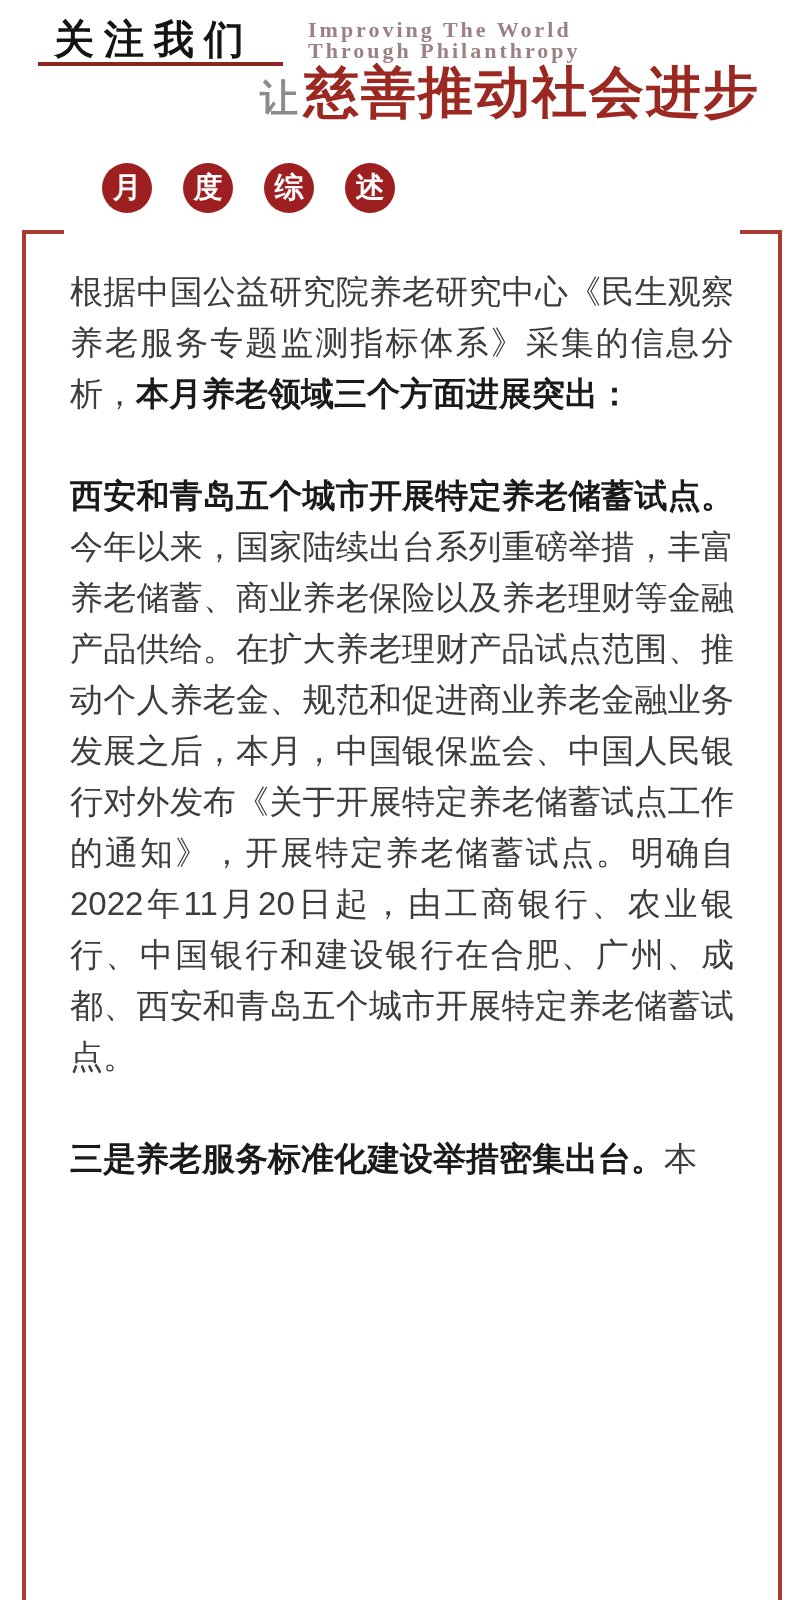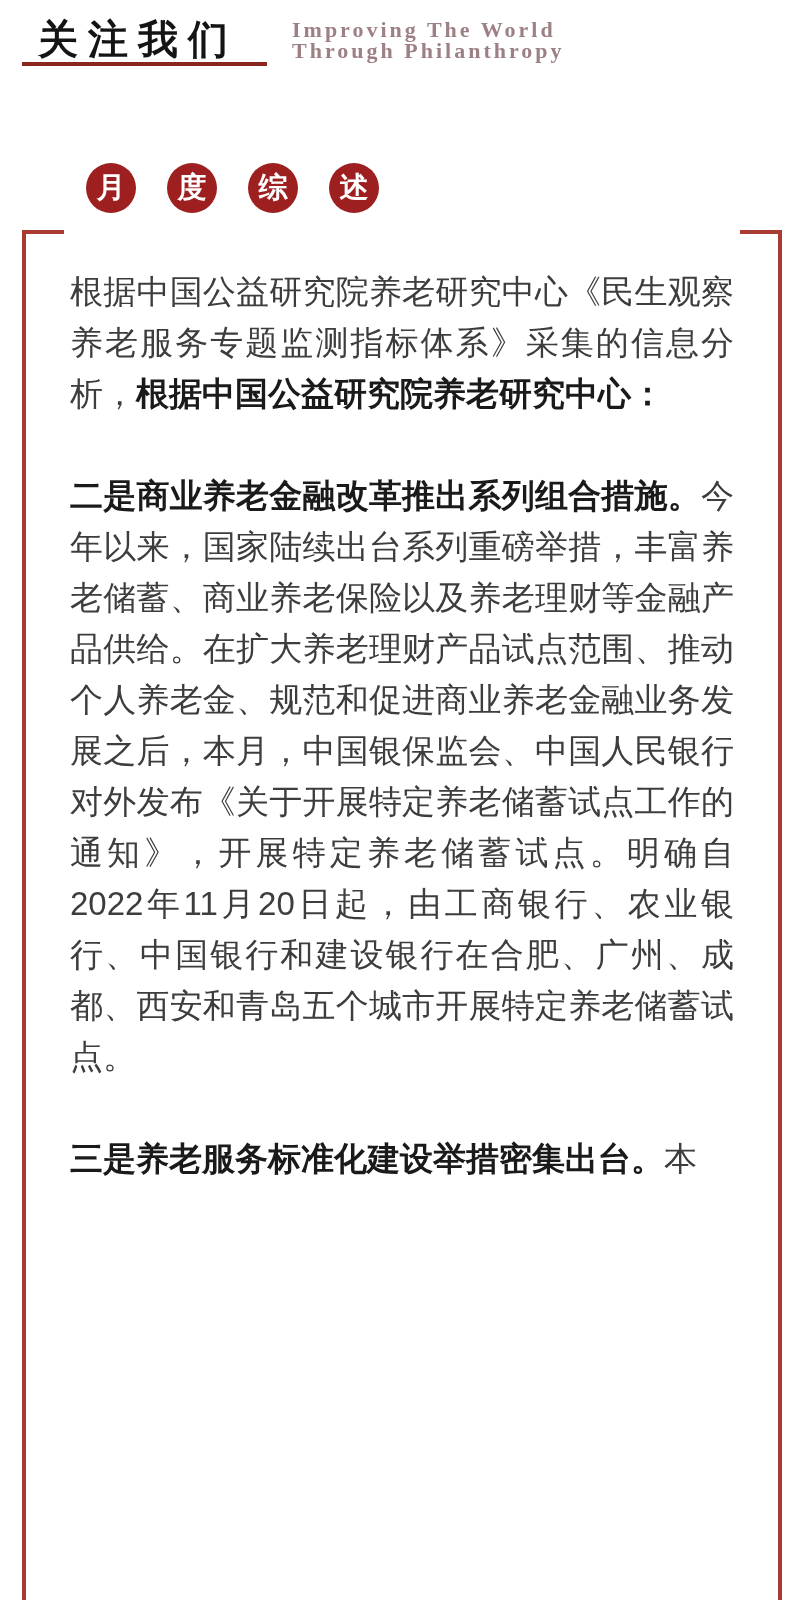--- a/index.html
+++ b/index.html
@@ -3,21 +3,21 @@
 <meta charset="utf-8">
 <style>
   * { margin: 0; padding: 0; box-sizing: border-box; }
   html, body { width: 800px; background: #ffffff; }
   body {
     height: 1600px;
     overflow: hidden;
     font-family: "Liberation Sans", sans-serif;
     position: relative;
   }
-  .page { width: 716px; height: 1600px; position: relative; background: #ffffff; }
+  .page { width: 716px; height: 1600px; position: relative; background: #ffffff; padding-left: 16px; }
 
   
   .header { position: relative; height: 230px; }
   .follow-label {
     position: absolute; left: 38px; top: 12px;
     font-family: "Liberation Serif", serif;
     font-weight: 700; font-size: 40px; letter-spacing: 10px;
     color: #141414; white-space: nowrap;
   }
   .follow-underline {
@@ -81,41 +81,42 @@
 
 <div class="page">
 
   <header class="header">
     <div class="follow-label">关注我们</div>
     <div class="follow-underline"></div>
     <div class="english-tagline">
       <div>Improving The World</div>
       <div>Through Philanthropy</div>
     </div>
+    <div class="slogan"><span class="slogan-prefix">让</span><span class="slogan-main">慈善推动社会进步</span></div>
     <div class="badges">
       <span class="badge">
           <span>月</span>
         </span>
       <span class="badge">
           <span>度</span>
         </span>
       <span class="badge">
           <span>综</span>
         </span>
       <span class="badge">
           <span>述</span>
         </span>
     </div>
   </header>
 
   <section class="content-box">
     <div class="corner corner-tl"></div>
     <div class="corner corner-tr"></div>
 
-    <p><span class="seg-normal">根据中国公益研究院养老研究中心《民生观察养老服务专题监测指标体系》采集的信息分析，</span><span class="seg-bold">根据中国公益研究院养老研究中心：</span><span class="seg-normal"></span></p>
+    <p><span class="seg-normal">根据中国公益研究院养老研究中心《民生观察养老服务专题监测指标体系》采集的信息分析，</span><span class="seg-bold">本月养老领域三个方面进展突出：</span><span class="seg-normal"></span></p>
 
 
-    <p><span class="seg-normal"></span><span class="seg-bold">二是商业养老金融改革推出系列组合措施。</span><span class="seg-normal">今年以来，国家陆续出台系列重磅举措，丰富养老储蓄、商业养老保险以及养老理财等金融产品供给。在扩大养老理财产品试点范围、推动个人养老金、规范和促进商业养老金融业务发展之后，本月，中国银保监会、中国人民银行对外发布《关于开展特定养老储蓄试点工作的通知》，开展特定养老储蓄试点。明确自2022年11月20日起，由工商银行、农业银行、中国银行和建设银行在合肥、广州、成都、西安和青岛五个城市开展特定养老储蓄试点。</span></p>
+    <p><span class="seg-normal"></span><span class="seg-bold">西安和青岛五个城市开展特定养老储蓄试点。</span><span class="seg-normal">今年以来，国家陆续出台系列重磅举措，丰富养老储蓄、商业养老保险以及养老理财等金融产品供给。在扩大养老理财产品试点范围、推动个人养老金、规范和促进商业养老金融业务发展之后，本月，中国银保监会、中国人民银行对外发布《关于开展特定养老储蓄试点工作的通知》，开展特定养老储蓄试点。明确自2022年11月20日起，由工商银行、农业银行、中国银行和建设银行在合肥、广州、成都、西安和青岛五个城市开展特定养老储蓄试点。</span></p>
 
     <p><span class="seg-normal"></span><span class="seg-bold">三是养老服务标准化建设举措密集出台。</span><span class="seg-normal">本</span></p>
   </section>
 
 </div>
 
 </body></html>

